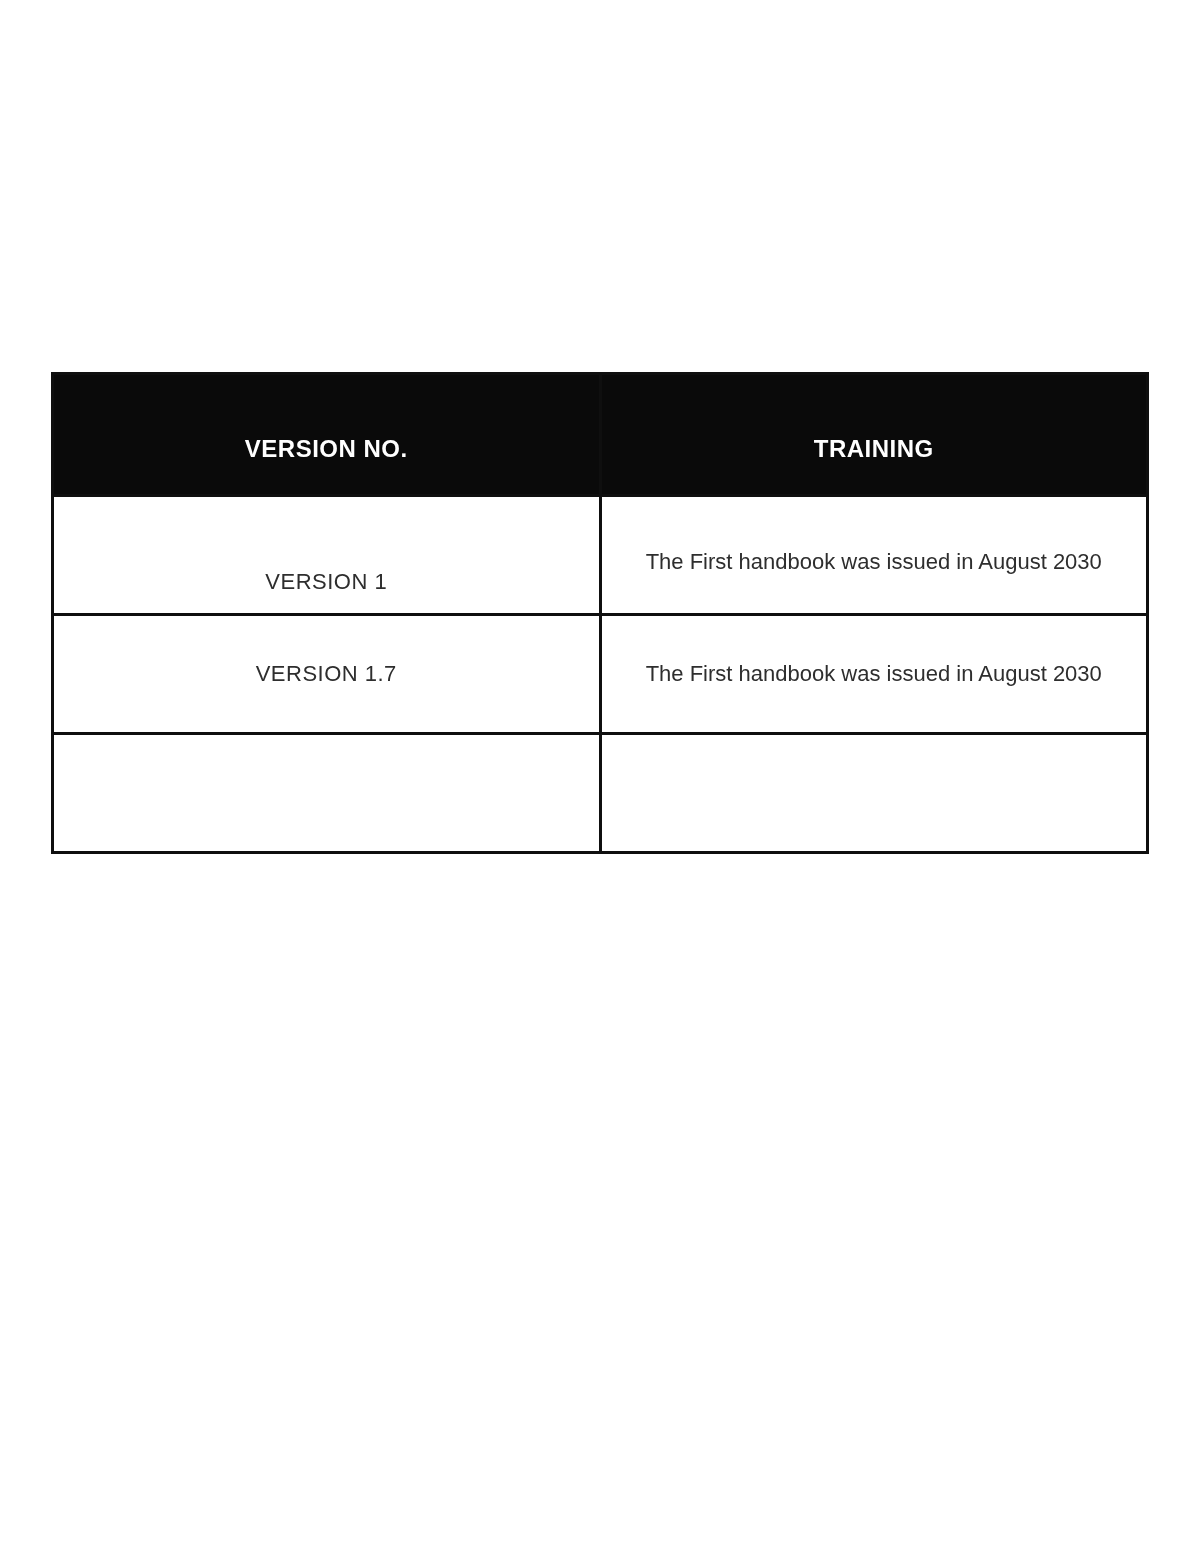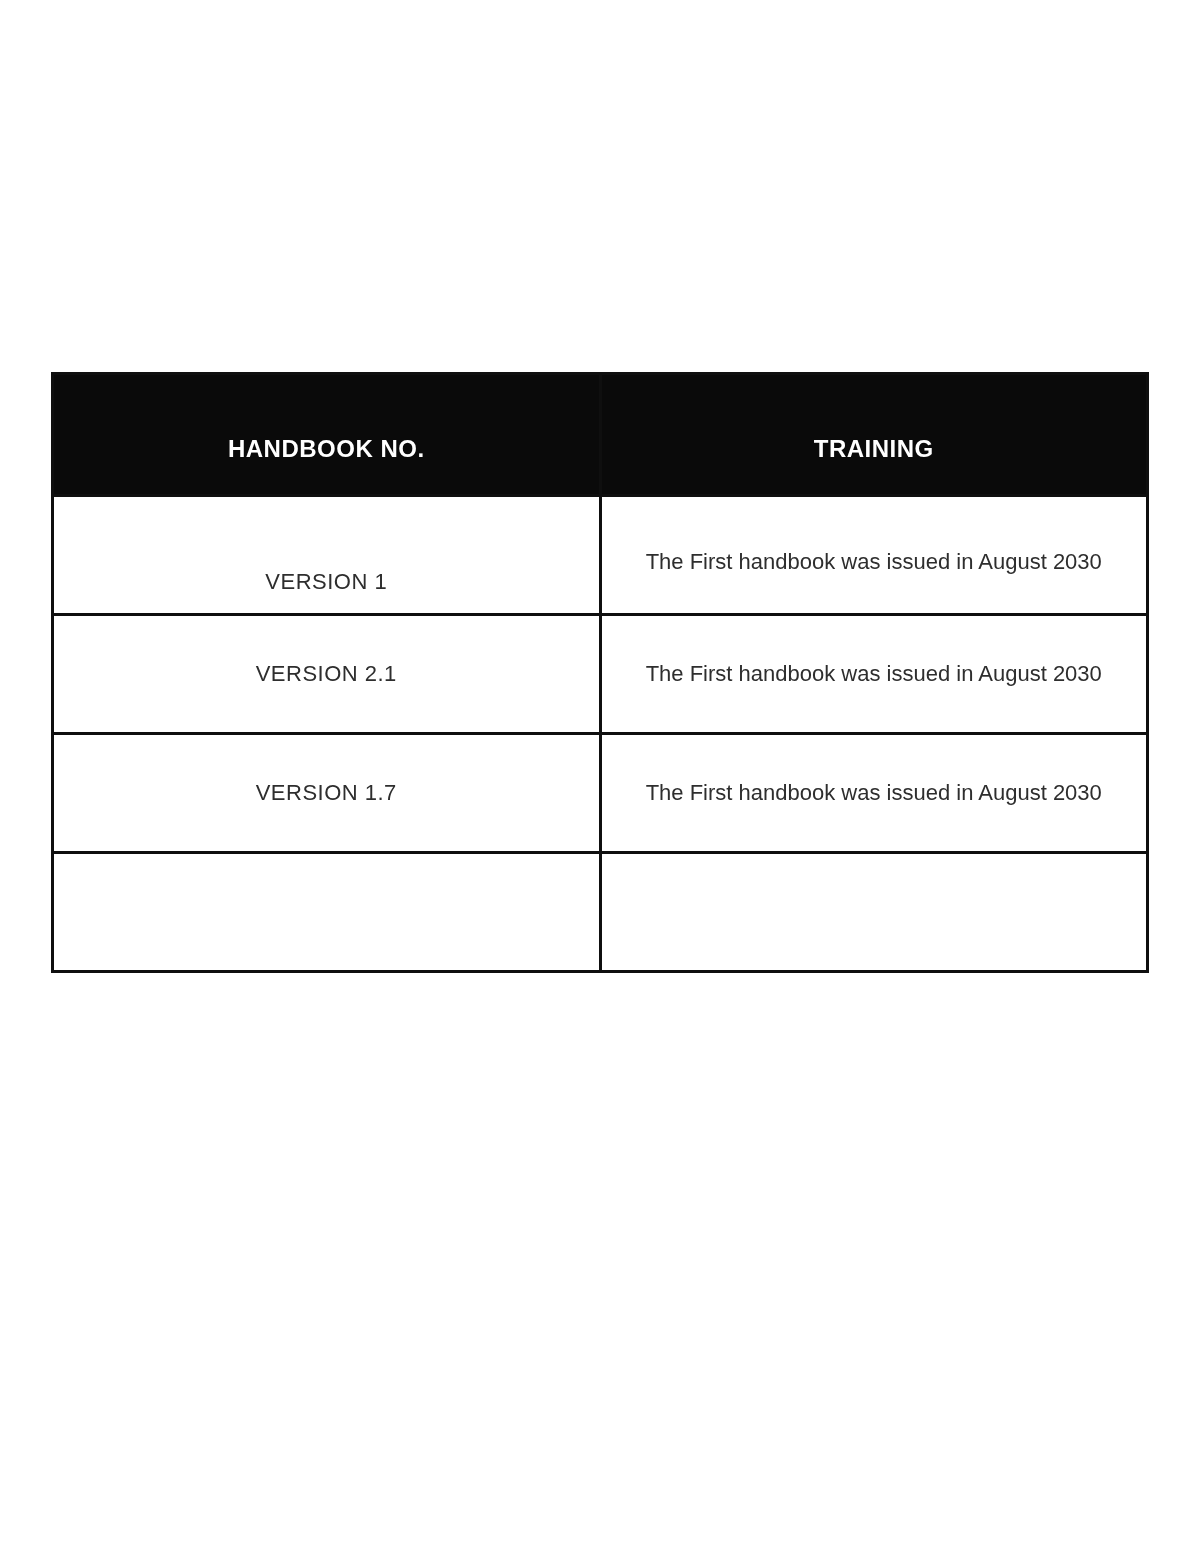--- a/index.html
+++ b/index.html
@@ -86,33 +86,27 @@
 </style>
 </head>
 <body>
 
 <div class="page">
 
 
   <table class="vh-table">
     <thead>
       <tr>
-        <th>HANDBOOK NO.</th>
+        <th>VERSION NO.</th>
         <th>TRAINING</th>
       </tr>
     </thead>
     <tbody>
       <tr class="row-0">
         <td class="version-cell">VERSION 1</td>
-        <td class="details-cell">
-          <p class="details-text">The First handbook was issued in August 2030</p>
-        </td>
-      </tr>
-      <tr class="row-1">
-        <td class="version-cell">VERSION 2.1</td>
         <td class="details-cell">
           <p class="details-text">The First handbook was issued in August 2030</p>
         </td>
       </tr>
       <tr class="row-2">
         <td class="version-cell">VERSION 1.7</td>
         <td class="details-cell">
           <p class="details-text">The First handbook was issued in August 2030</p>
         </td>
       </tr>

